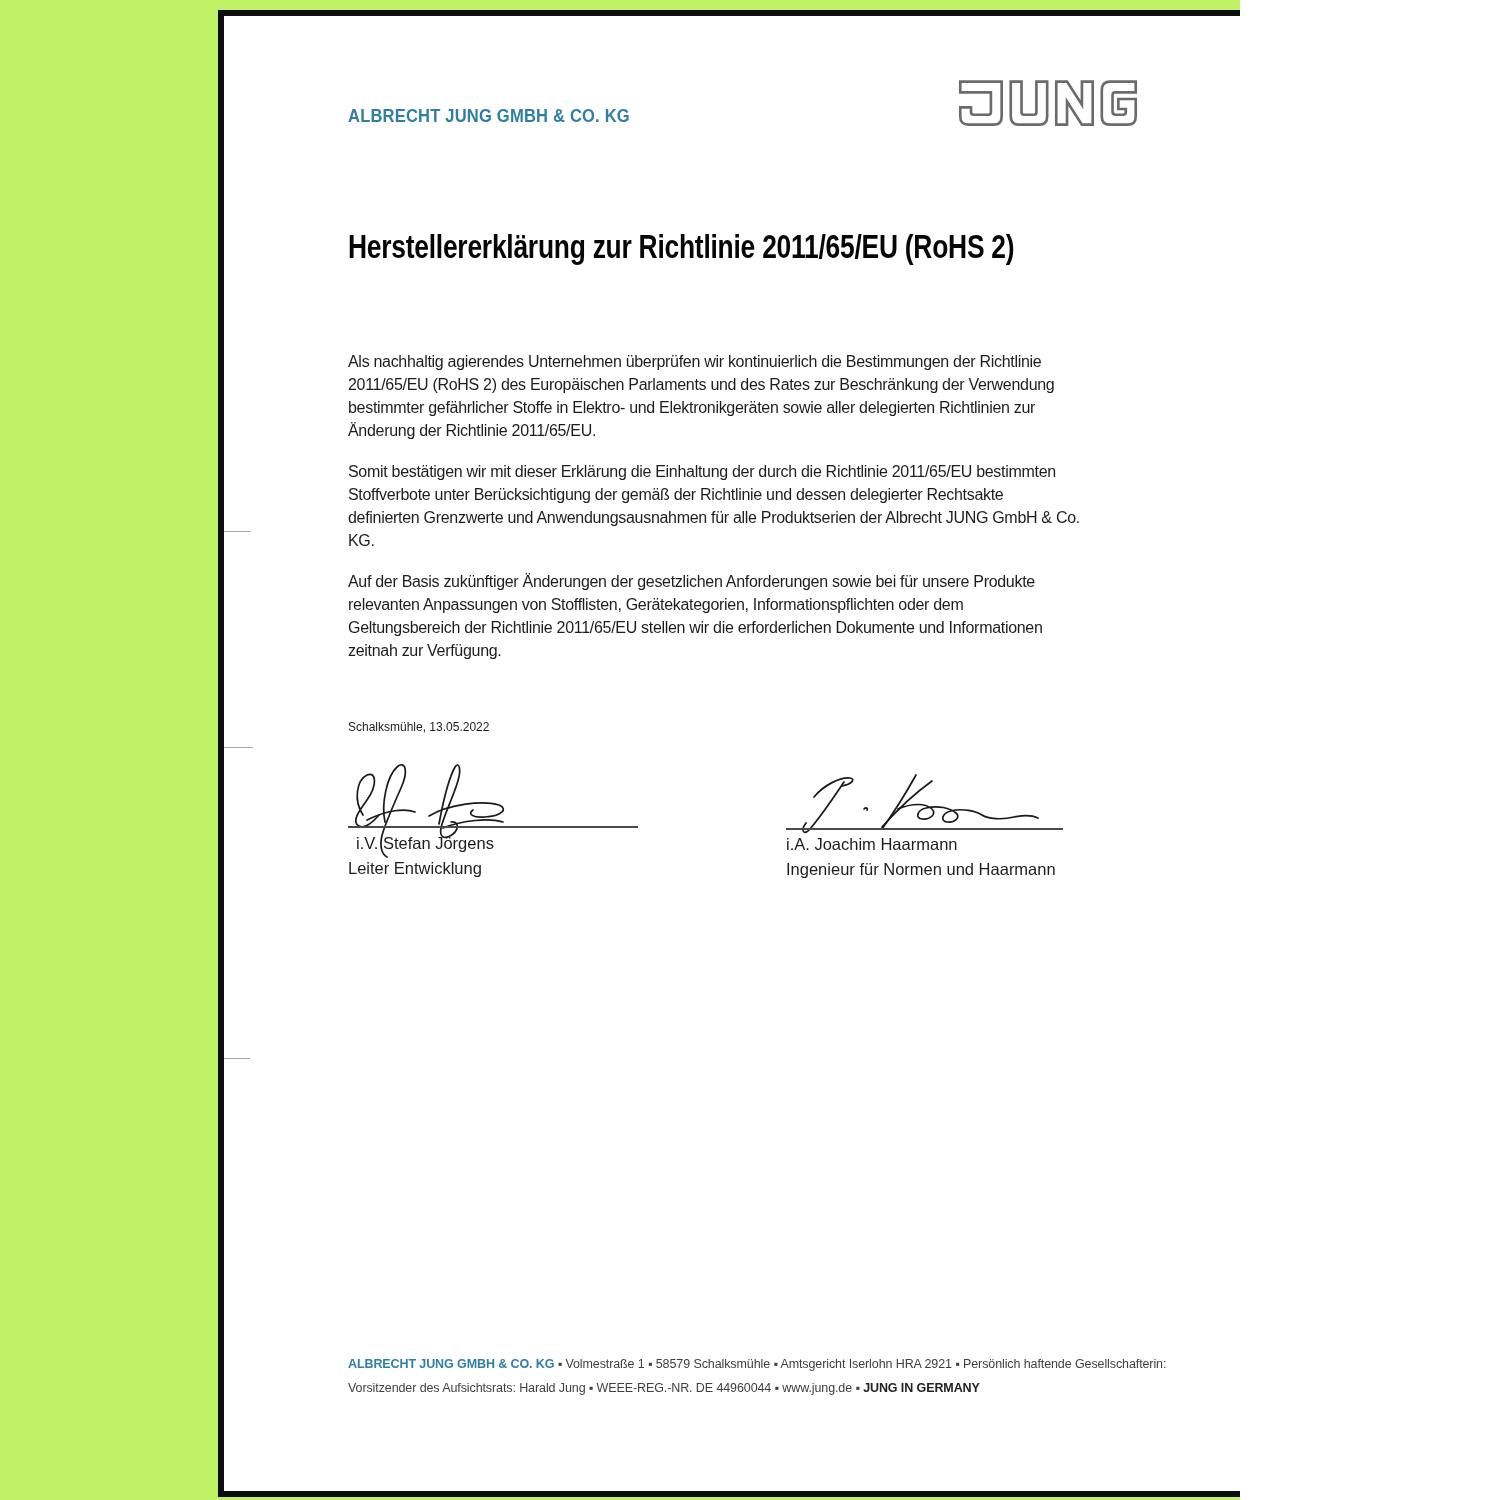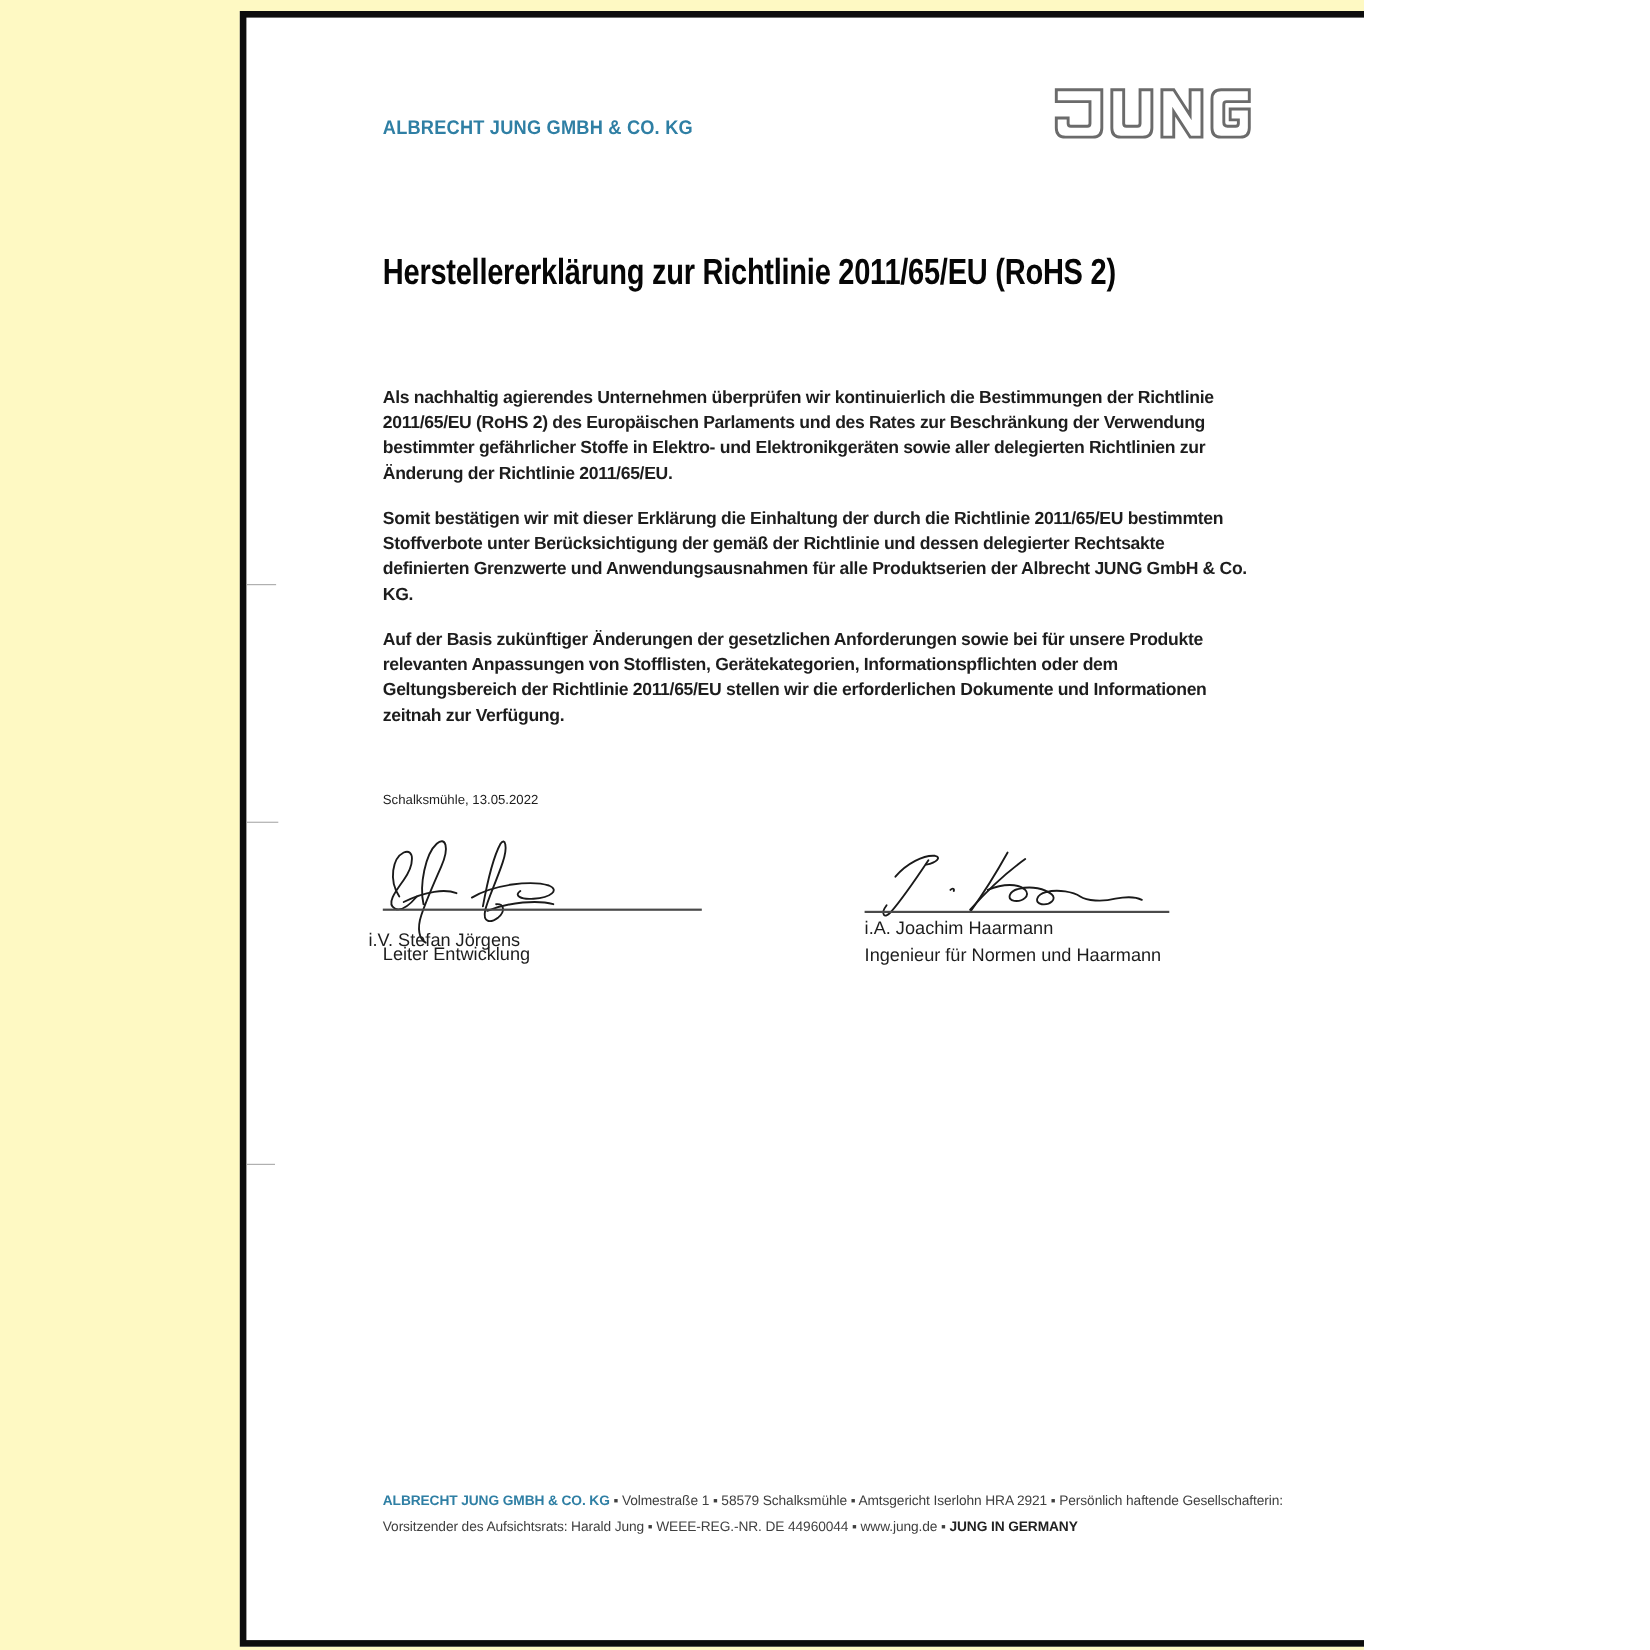--- a/index.html
+++ b/index.html
@@ -1,35 +1,35 @@
 <!DOCTYPE html>
 <html><head>
 <meta charset="utf-8">
 <style>
   html,body{margin:0;padding:0;background:#ffffff;width:1500px;height:1500px;
     font-family:"Liberation Sans",sans-serif;-webkit-font-smoothing:antialiased;}
-  .canvas{position:relative;width:1240px;height:1500px;background:#fef9c3;overflow:hidden;}
+  .canvas{position:relative;width:1240px;height:1500px;background:#bef264;overflow:hidden;}
   .sheet{position:absolute;left:218px;top:10px;width:1064px;height:1487px;
     border:6px solid #0d0d0d;background:#ffffff;box-sizing:border-box;}
   .abs{position:absolute;}
   .company-header{left:348px;top:106px;font-size:18px;font-weight:bold;color:var(--accent);
     letter-spacing:.2px;transform:scaleX(.92);transform-origin:0 50%;white-space:nowrap;}
   .logo-box{left:948px;top:80px;width:200px;height:48px;}
   .doc-title{left:348px;top:228px;font-size:33px;font-weight:bold;color:#060606;
     letter-spacing:-.3px;transform:scaleX(.8);transform-origin:0 50%;white-space:nowrap;}
   .para{left:348px;color:#1d1d1d;font-size:16px;line-height:23px;letter-spacing:-.3px;}
-  .para .line{white-space:nowrap;font-weight:bold;}
+  .para .line{white-space:nowrap;}
   .p1{top:350px;} .p2{top:460px;} .p3{top:570px;}
   .dateline{left:348px;top:720px;font-size:12px;color:#1d1d1d;white-space:nowrap;}
   .sig-svg{overflow:visible;}
   .sig-line{height:0;border-top:2px solid #4a4a4a;}
   .sig-line-left{left:348px;top:826px;width:290px;}
   .sig-line-right{left:786px;top:828px;width:277px;}
   .sig-name{font-size:16.5px;color:#1d1d1d;white-space:nowrap;}
-  .sig-left-name{left:335px;top:834px;margin-top:12px;} .sig-left-role{left:348px;top:859px;}
+  .sig-left-name{left:356px;top:834px;} .sig-left-role{left:348px;top:859px;}
   .sig-right-name{left:786px;top:835px;} .sig-right-role{left:786px;top:860px;}
   .footer{left:348px;top:1352px;font-size:12.5px;line-height:24px;color:#3f3f3f;
     letter-spacing:-.1px;}
   .footer .line{white-space:nowrap;}
   .footer b.co{color:var(--accent);font-weight:bold;}
   .footer b.mig{color:#222;font-weight:bold;}
   .foldmark{height:0;border-top:1.5px solid #a8a8a8;}
   .fm1{left:224px;top:531px;width:27px;}
   .fm2{left:224px;top:747px;width:29px;}
   .fm3{left:224px;top:1058px;width:26px;}

